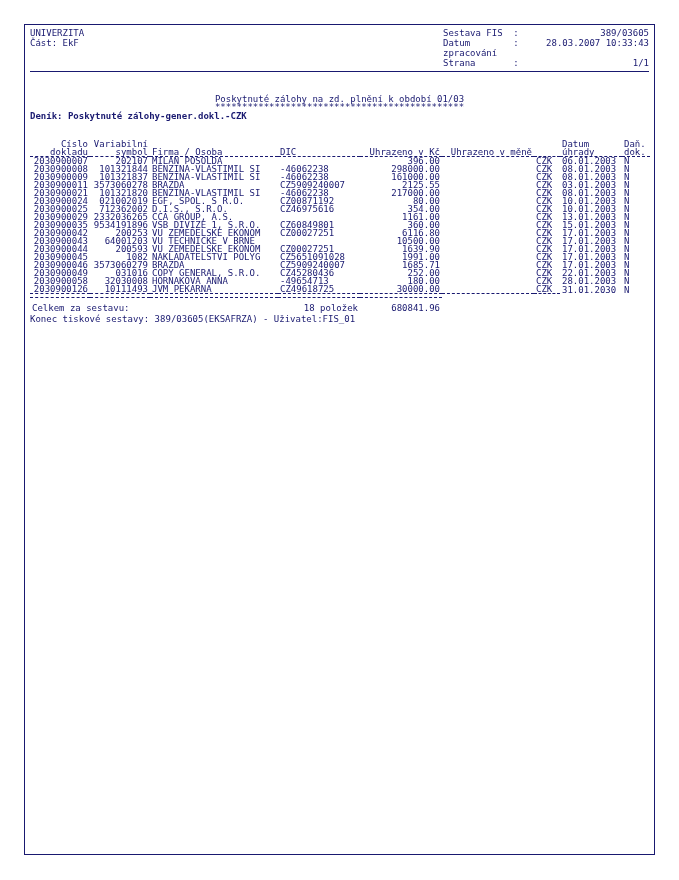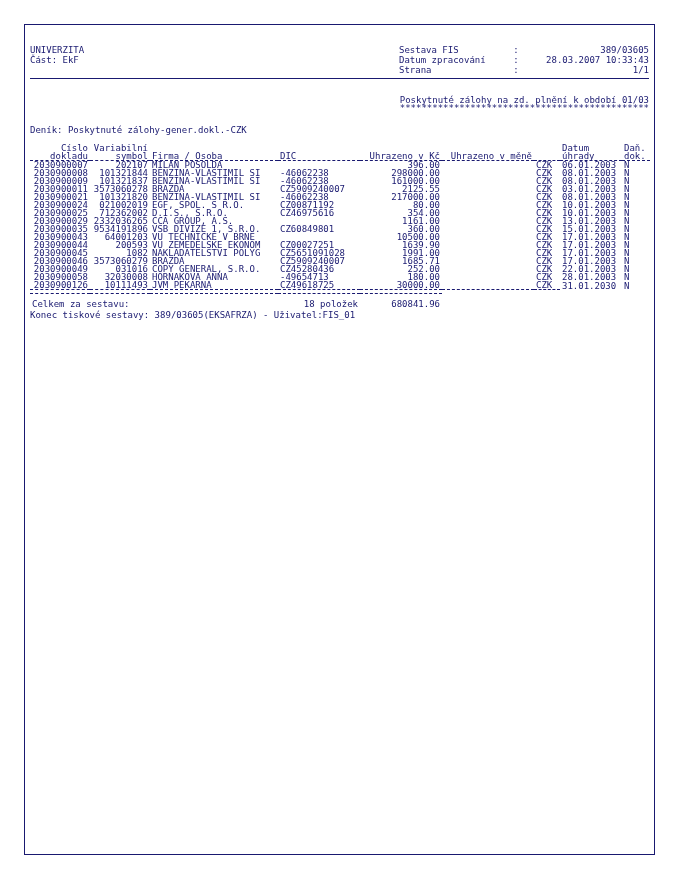--- a/index.html
+++ b/index.html
@@ -5,33 +5,33 @@
   :root { --ink: #191970; }
   * { box-sizing: border-box; }
   html, body { margin: 0; padding: 0; background: #ffffff; }
   body {
     width: 679px; height: 880px; position: relative;
     font-family: "DejaVu Sans Mono", "Liberation Mono", monospace;
     color: var(--ink); font-size: 9px;
   }
   .sheet {
     position: absolute; left: 24px; top: 24px; width: 631px; height: 831px;
-    border: 1px solid var(--ink); background: #fff; padding: 20px 5px;
+    border: 1px solid var(--ink); background: #fff; padding: 3px 5px;
   }
   .hdr { display: flex; justify-content: space-between;
          border-bottom: 1px solid var(--ink); padding-bottom: 3px; }
   .hdr-left div { line-height: 10px; white-space: pre; }
   .meta { display: grid; grid-template-columns: 112px 10px 128px; line-height: 10px; }
-  .meta .lab { text-align: left; }
+  .meta .lab { text-align: left; margin-left: 44px; }
   .meta .col { text-align: center; }
   .meta .val { text-align: right; white-space: pre; }
-  .title-wrap { text-align: right; margin-top: 17px; line-height: 9px; }
+  .title-wrap { text-align: center; margin-top: 23px; line-height: 9px; }
   .title-wrap .stars { letter-spacing: 0; line-height: 7px; }
-  .journal { margin-top: 13px; line-height: 10px; }
-  table.rpt { border-collapse: collapse; width: 620px; margin-top: 9px; table-layout: fixed; }
+  .journal { margin-top: 0; line-height: 10px; font-weight: bold; }
+  table.rpt { border-collapse: collapse; width: 620px; margin-top: 19px; table-layout: fixed; }
   table.rpt th, table.rpt td {
     padding: 0 2px; font-weight: normal; font-size: 9px; line-height: 8px;
     overflow: hidden; white-space: nowrap; vertical-align: bottom;
   }
   col.c-cislo  { width: 60px; }
   col.c-symbol { width: 60px; }
   col.c-firma  { width: 128px; }
   col.c-dic    { width: 82px; }
   col.c-kc     { width: 82px; }
   col.c-mena   { width: 92px; }
@@ -218,20 +218,31 @@
           <td class="r">9534191896</td>
           <td class="l">VSB DIVIZE 1, S.R.O.</td>
           <td class="l">CZ60849801</td>
           <td class="r">360.00</td>
           <td class="r"></td>
           <td class="l">CZK</td>
           <td class="l">15.01.2003</td>
           <td class="l">N</td>
         </tr>
 
+        <tr>
+          <td class="r">2030900042</td>
+          <td class="r">200253</td>
+          <td class="l">VU ZEMEDELSKE EKONOM</td>
+          <td class="l">CZ00027251</td>
+          <td class="r">6116.80</td>
+          <td class="r"></td>
+          <td class="l">CZK</td>
+          <td class="l">17.01.2003</td>
+          <td class="l">N</td>
+        </tr>
 
         <tr>
           <td class="r">2030900043</td>
           <td class="r">64001203</td>
           <td class="l">VU TECHNICKE V BRNE</td>
           <td class="l"></td>
           <td class="r">10500.00</td>
           <td class="r"></td>
           <td class="l">CZK</td>
           <td class="l">17.01.2003</td>

